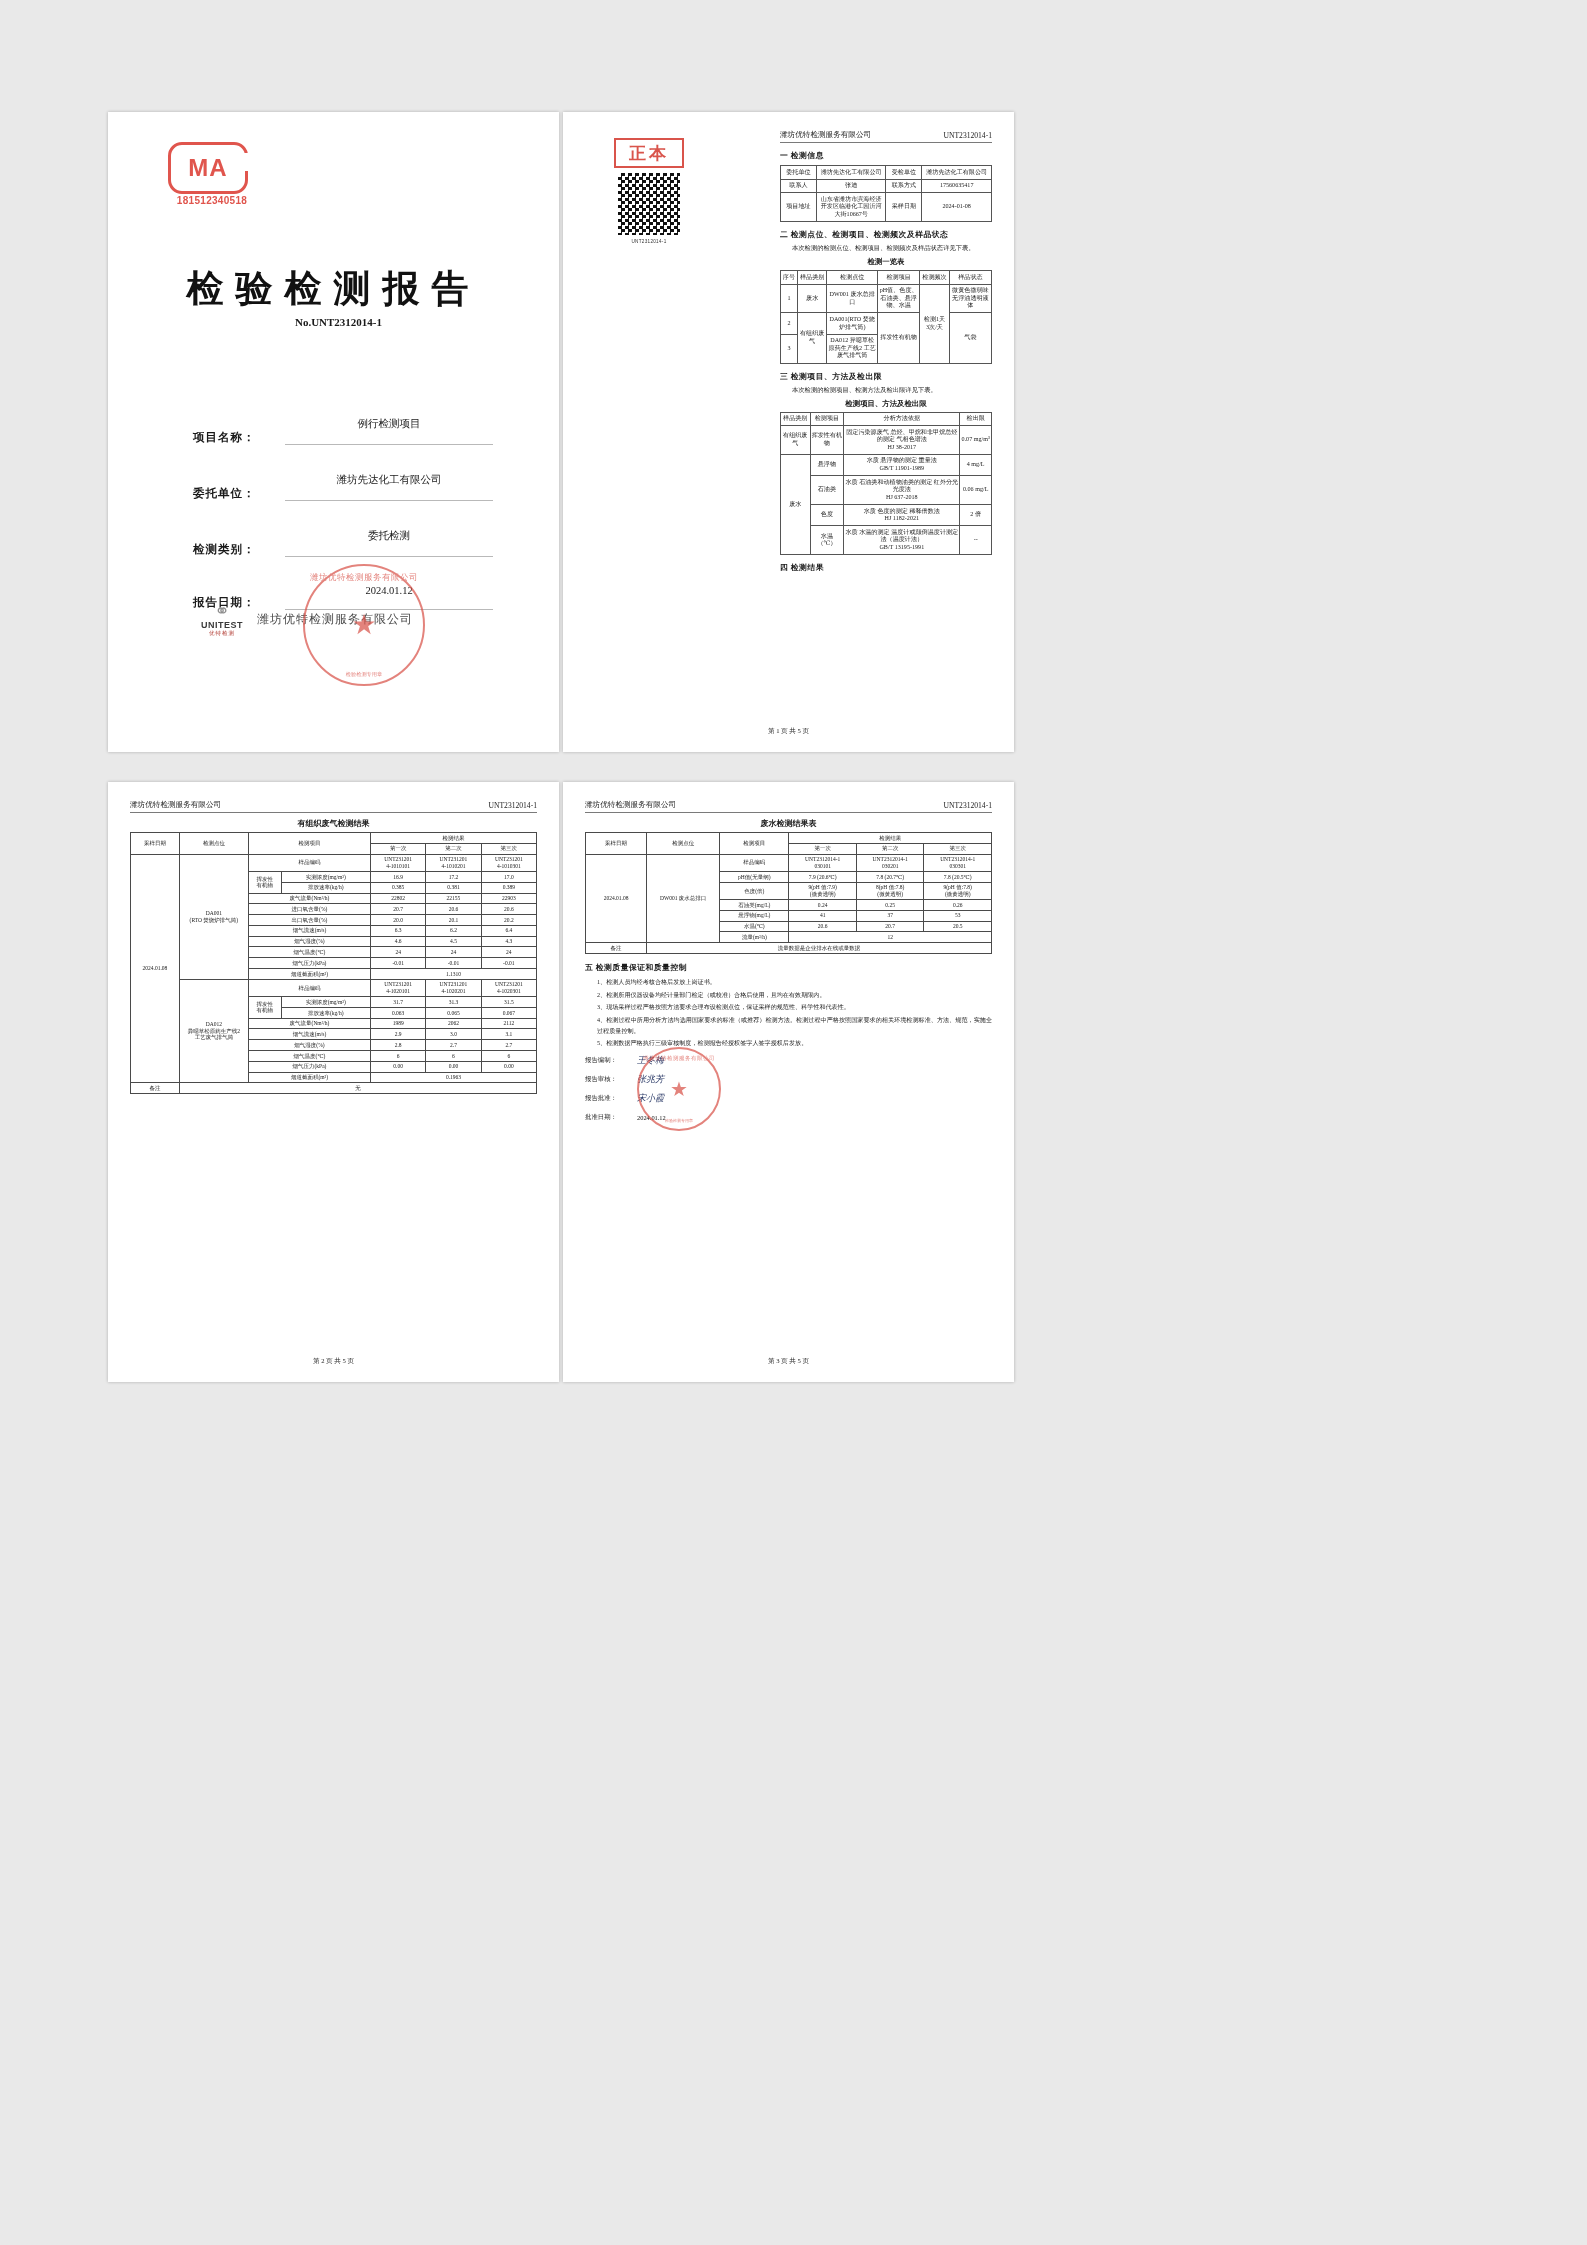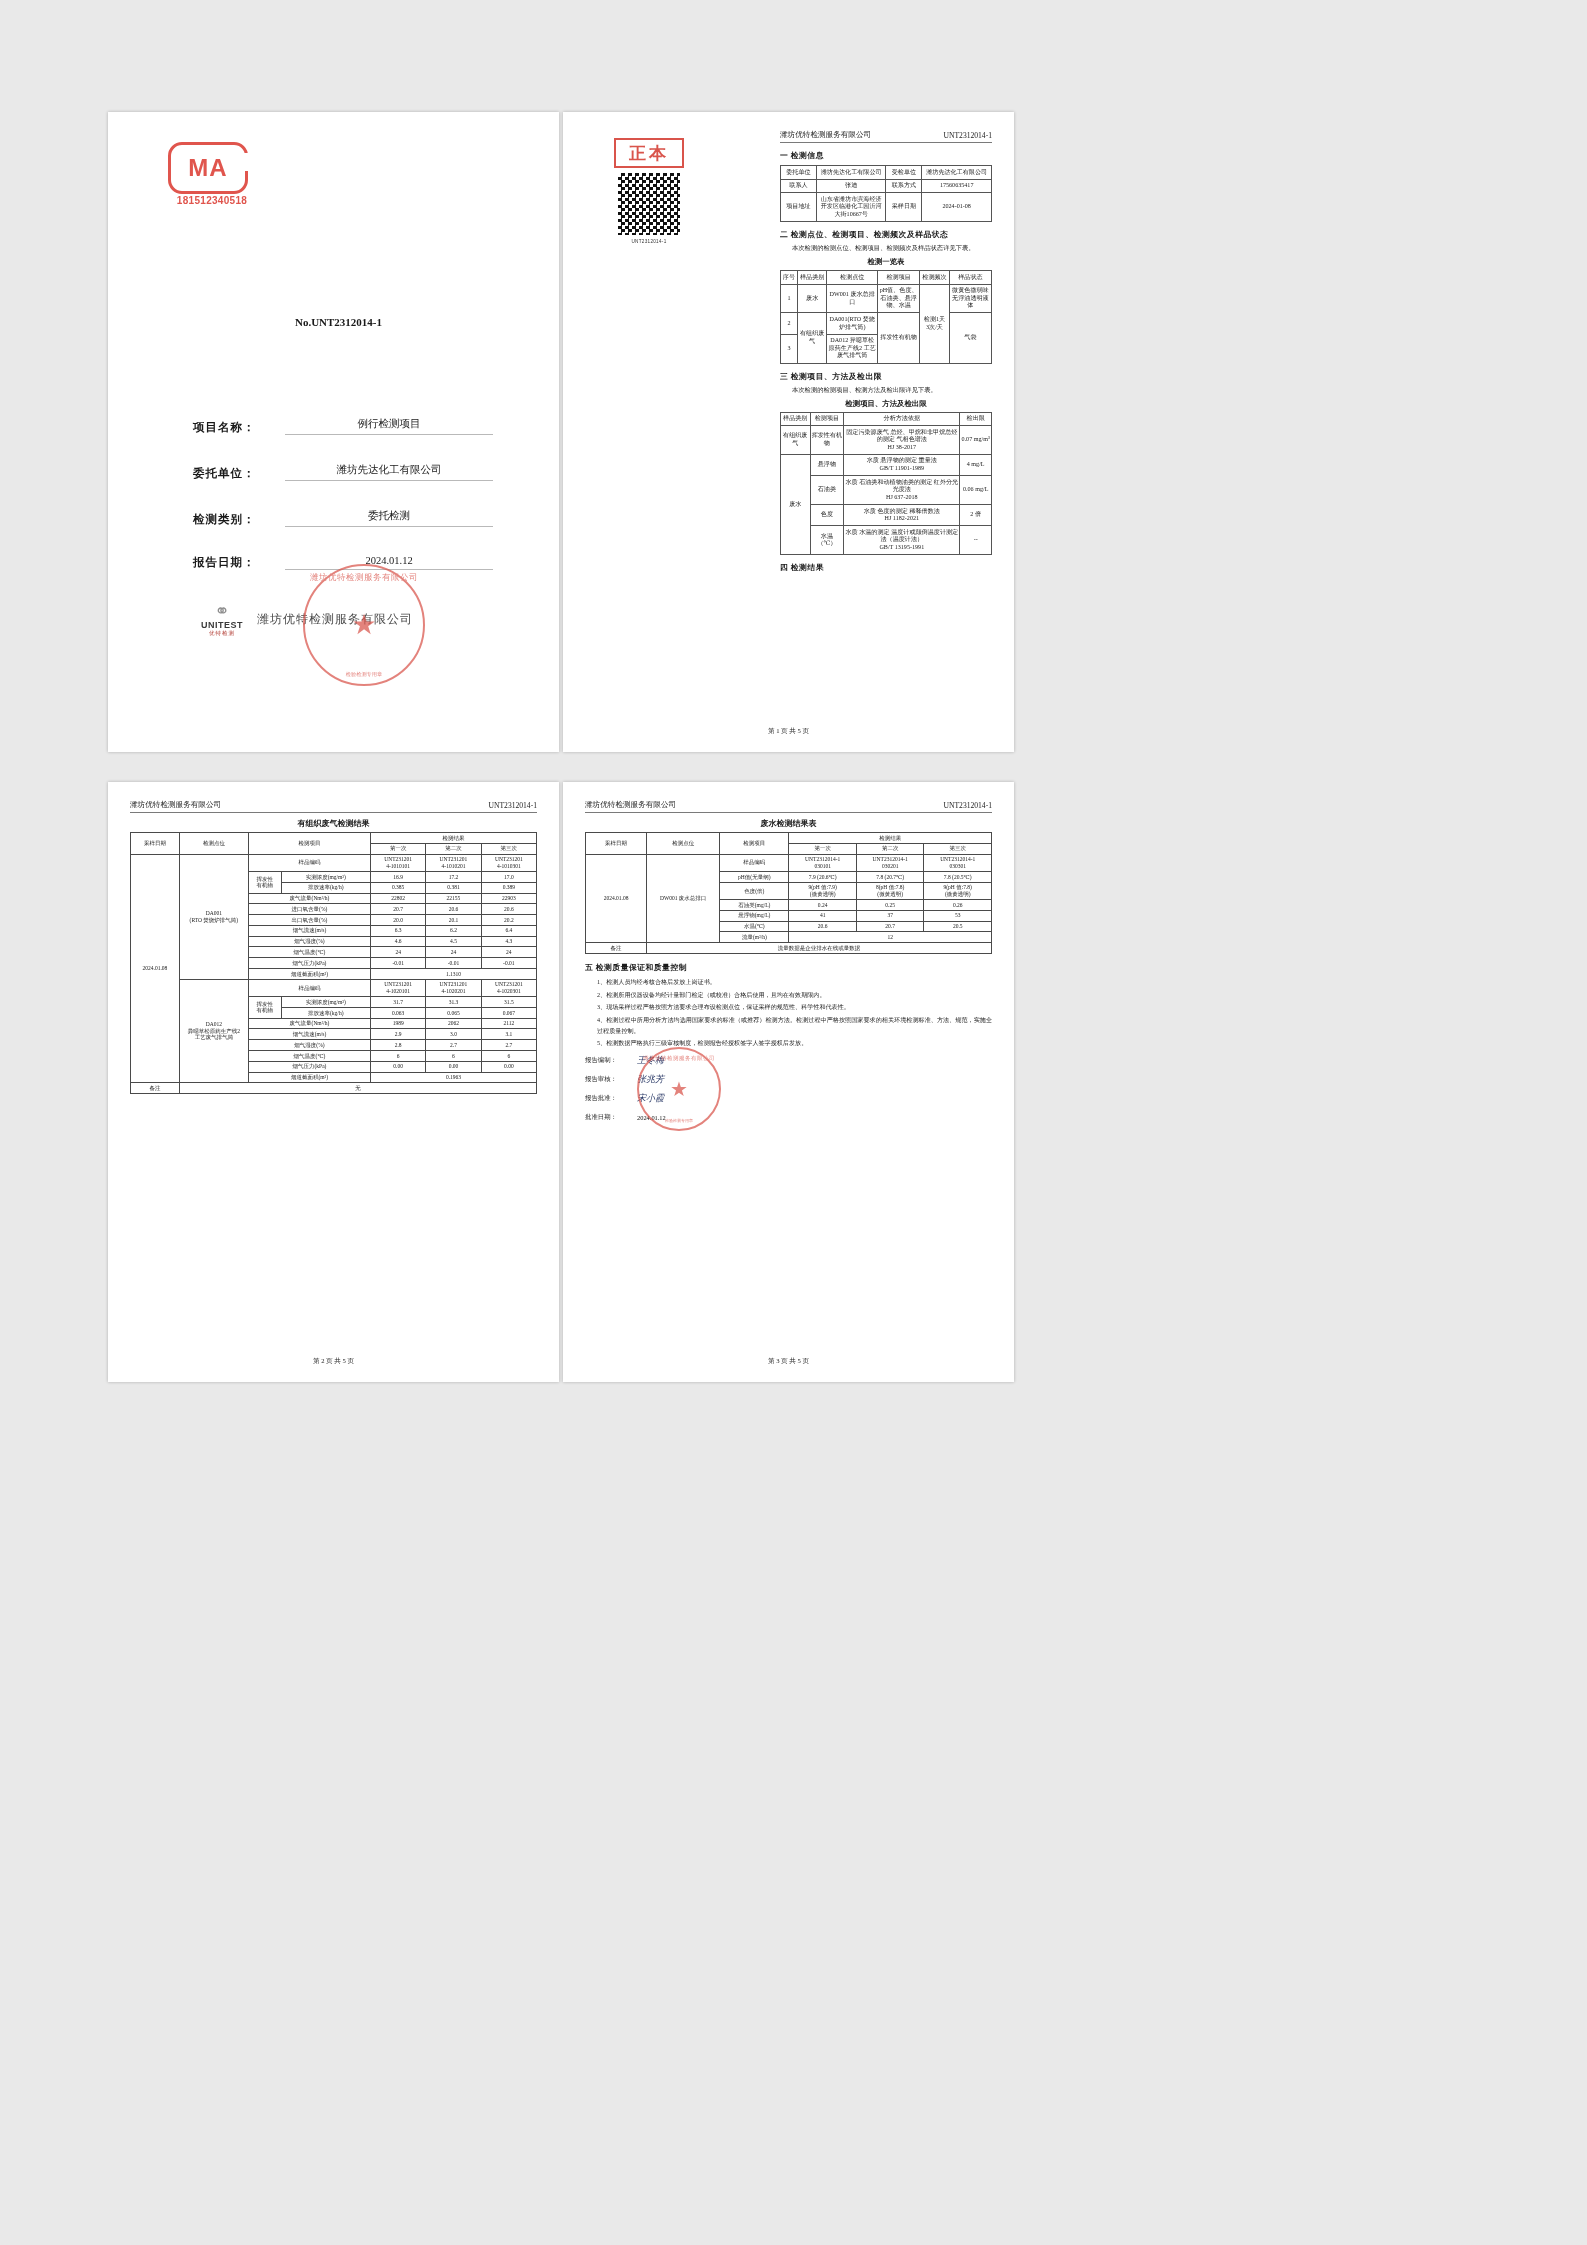--- a/index.html
+++ b/index.html
@@ -37,21 +37,21 @@
   .big-title{
     position:absolute;left:0;right:0;top:152px;text-align:center;
     font-size:37px;letter-spacing:12px;font-weight:bold;
     font-family:"DejaVu Serif",serif;color:#111;
   }
   .sub-no{position:absolute;left:0;right:0;top:204px;text-align:center;font-size:11px;font-weight:bold;font-family:"Liberation Serif",serif;padding-left:10px;}
 
   .fields{position:absolute;left:85px;top:305px;width:300px;}
   .frow{display:flex;align-items:flex-end;margin-bottom:28px;}
   .flabel{width:92px;font-size:11.5px;font-weight:bold;letter-spacing:1px;}
-  .fval{flex:1;border-bottom:1px solid #b9b9b9;text-align:center;font-size:10.5px;padding-bottom:3px;}
+  .fval{flex:1;border-bottom:1px solid #b9b9b9;text-align:center;font-size:10.5px;padding-bottom:13px;}
 
   .p1-stamp{position:absolute;left:85px;top:490px;display:flex;align-items:center;gap:6px;}
   .unitest{width:58px;text-align:center;}
   .unitest-mark{font-size:18px;color:#8d8d8d;line-height:1;}
   .unitest-t1{font-family:"Liberation Sans",sans-serif;font-weight:bold;font-size:9px;letter-spacing:.5px;color:#3a3a3a;}
   .unitest-t2{font-family:"Liberation Sans",sans-serif;font-size:5.5px;color:#b13a31;letter-spacing:1px;}
   .p1-corp{font-size:12px;color:#4a4a4a;letter-spacing:1px;}
 
   .round-stamp{
     position:absolute;border-radius:50%;border:2.5px solid #d9544b;
@@ -102,20 +102,21 @@
 </head>
 <body>
 
 <div class="sheet" id="p1">
   <div class="pg-inner">
     <div class="ma-logo">
       <div class="ma-box">MA</div>
       <div class="ma-num">181512340518</div>
     </div>
 
+    <div class="big-title">检验检测报告</div>
     <div class="sub-no">No.UNT2312014-1</div>
 
     <div class="fields">
       <div class="frow">
         <div class="flabel">项目名称：</div>
         <div class="fval">例行检测项目</div>
       </div>
       <div class="frow">
         <div class="flabel">委托单位：</div>
         <div class="fval">潍坊先达化工有限公司</div>

